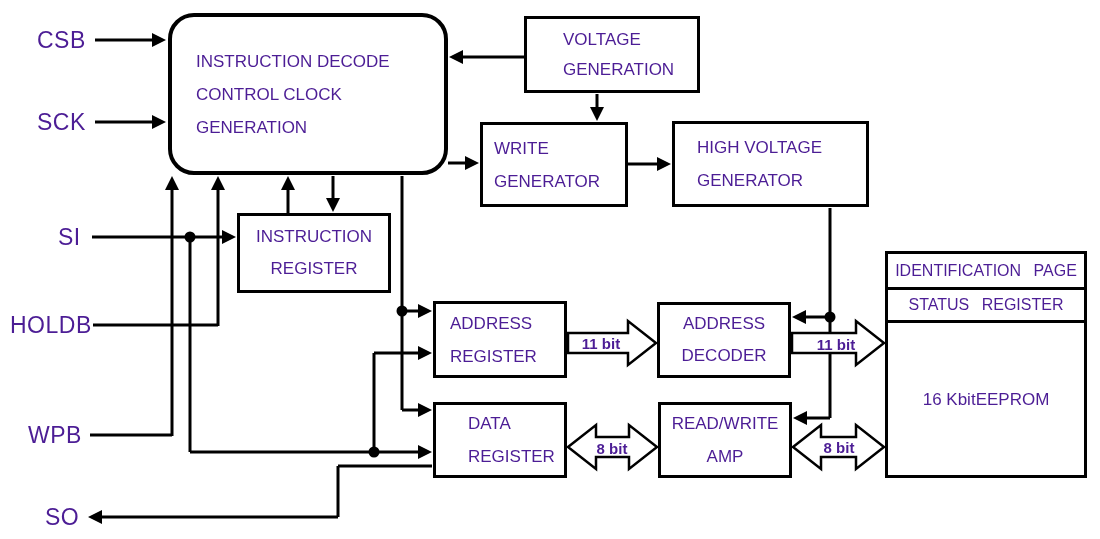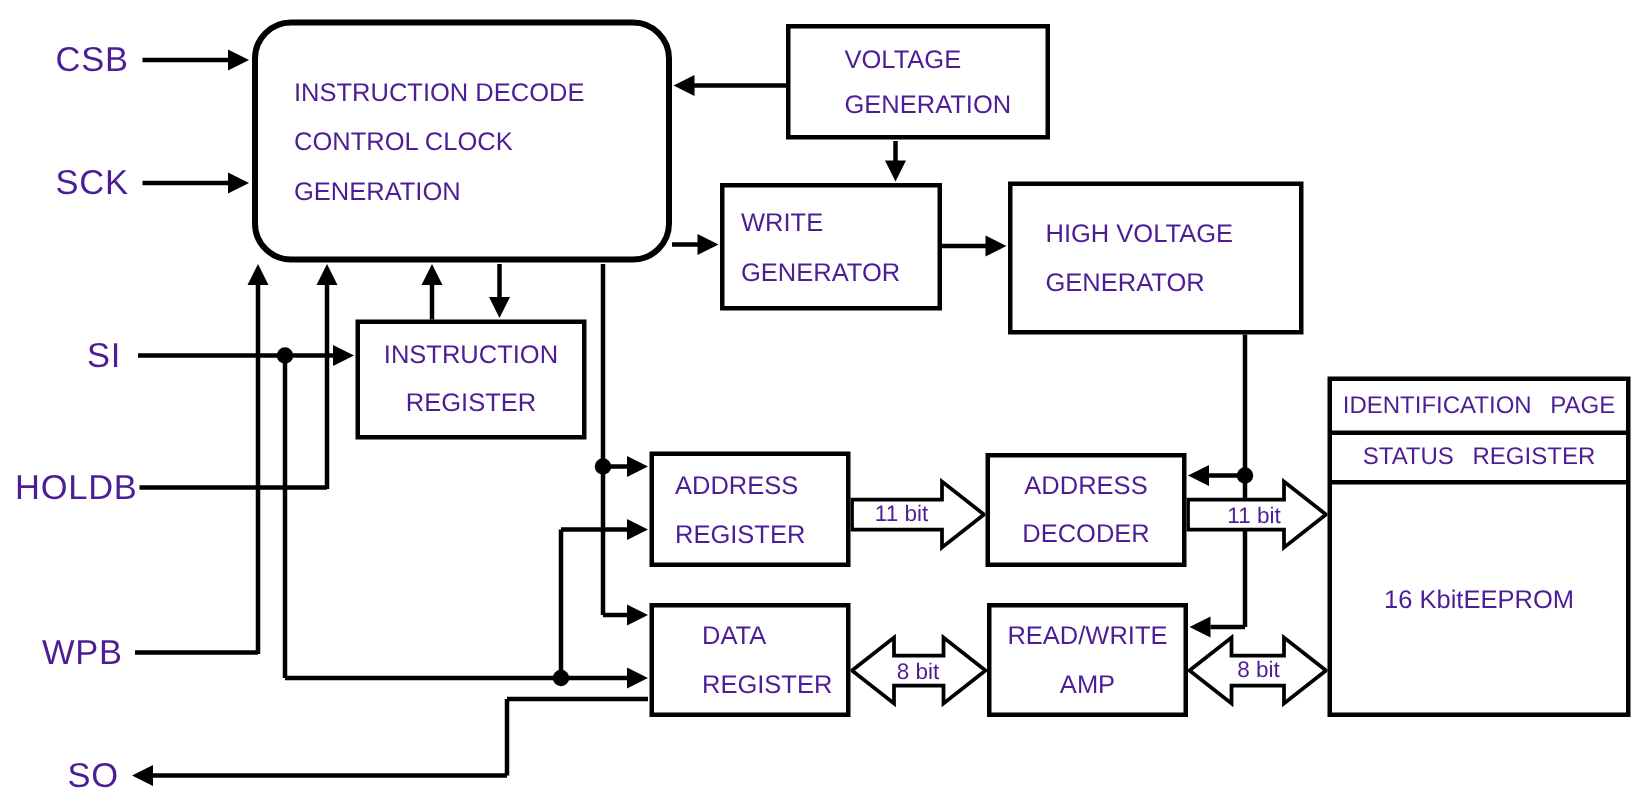--- a/index.html
+++ b/index.html
@@ -32,20 +32,21 @@
     transform:translateY(-50%);
     font-size:23px;
     line-height:23px;
     letter-spacing:0.5px;
   }
   .buslabel{
     position:absolute;
     transform:translate(-50%,-50%);
     font-size:15px;
     line-height:15px;
+    font-weight:bold;
   }
   .eeprom-band{
     box-sizing:border-box;
     border-bottom:3px solid #000;
     display:flex;align-items:center;justify-content:center;
     font-size:16px;
     word-spacing:8px;
     white-space:nowrap;
     line-height:16px;
   }
@@ -170,21 +171,21 @@
   <div class="blk left-text" style="left:524px;top:16px;width:176px;height:77px;padding-left:36px;line-height:30px">
     <div>VOLTAGE</div>
     <div>GENERATION</div>
   </div>
 
   <div class="blk left-text" style="left:480px;top:122px;width:148px;height:85px;padding-left:11px">
     <div>WRITE</div>
     <div>GENERATOR</div>
   </div>
 
-  <div class="blk left-text" style="left:672px;top:121px;width:197px;height:102px;padding-left:22px">
+  <div class="blk left-text" style="left:672px;top:121px;width:197px;height:86px;padding-left:22px">
     <div>HIGH VOLTAGE</div>
     <div>GENERATOR</div>
   </div>
 
   <div class="blk center-text" style="left:237px;top:213px;width:154px;height:80px;line-height:32px">
     <div>INSTRUCTION</div>
     <div>REGISTER</div>
   </div>
 
   <div class="blk left-text" style="left:433px;top:301px;width:134px;height:77px;padding-left:14px">

